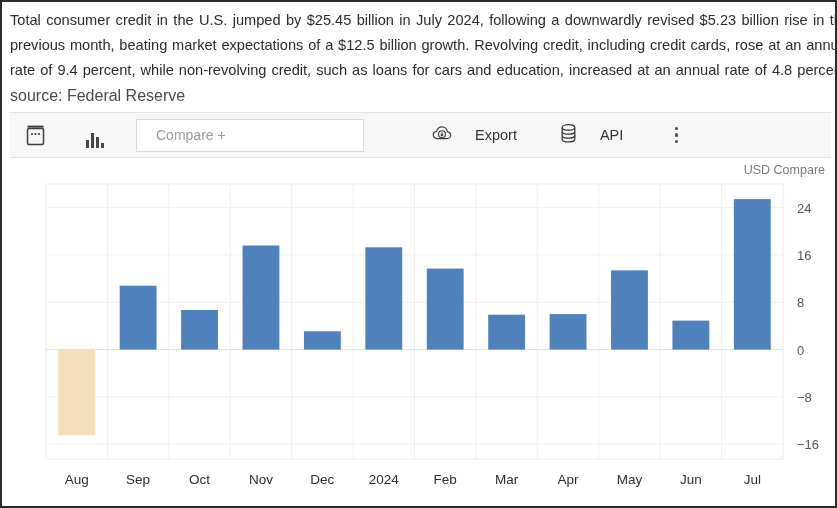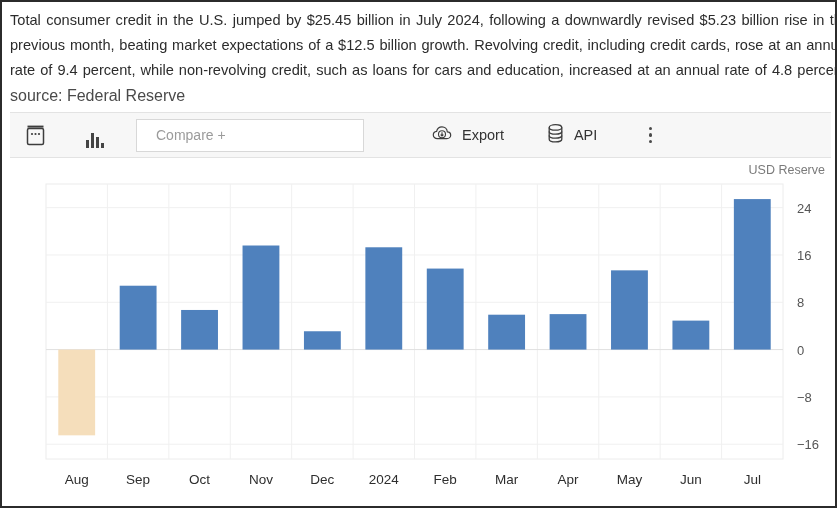--- a/index.html
+++ b/index.html
@@ -116,21 +116,21 @@
     background: transparent;
     box-sizing: border-box;
   }
   .compare-box input::placeholder {
     color: #9b9b9b;
   }
 
   .tb-action {
     display: flex;
     align-items: center;
-    gap: 9px;
+    gap: 22px;
     cursor: pointer;
     color: #333;
     font-size: 14.5px;
   }
   .tb-action.export { margin-left: 68px; }
   .tb-action.api { margin-left: 42px; }
 
   .kebab {
     margin-left: 42px;
     width: 22px;
@@ -236,21 +236,21 @@
       <span>API</span>
     </div>
 
     <div class="kebab">
       <span></span>
         <span></span>
         <span></span>
     </div>
   </div>
 
-  <div class="unit-label">USD Reserve</div>
+  <div class="unit-label">USD Compare</div>
 
   <div class="chart-wrap">
     <svg class="chart-svg" id="chart" width="821" height="326">
         <rect x="20" y="2" width="737" height="275" fill="#ffffff" stroke="#ececec" stroke-width="1"></rect>
         <line x1="81.41666666666666" y1="2" x2="81.41666666666666" y2="277" stroke="#f0f0f0" stroke-width="1"></line>
         <line x1="142.83333333333331" y1="2" x2="142.83333333333331" y2="277" stroke="#f0f0f0" stroke-width="1"></line>
         <line x1="204.25" y1="2" x2="204.25" y2="277" stroke="#f0f0f0" stroke-width="1"></line>
         <line x1="265.66666666666663" y1="2" x2="265.66666666666663" y2="277" stroke="#f0f0f0" stroke-width="1"></line>
         <line x1="327.0833333333333" y1="2" x2="327.0833333333333" y2="277" stroke="#f0f0f0" stroke-width="1"></line>
         <line x1="388.5" y1="2" x2="388.5" y2="277" stroke="#f0f0f0" stroke-width="1"></line>

